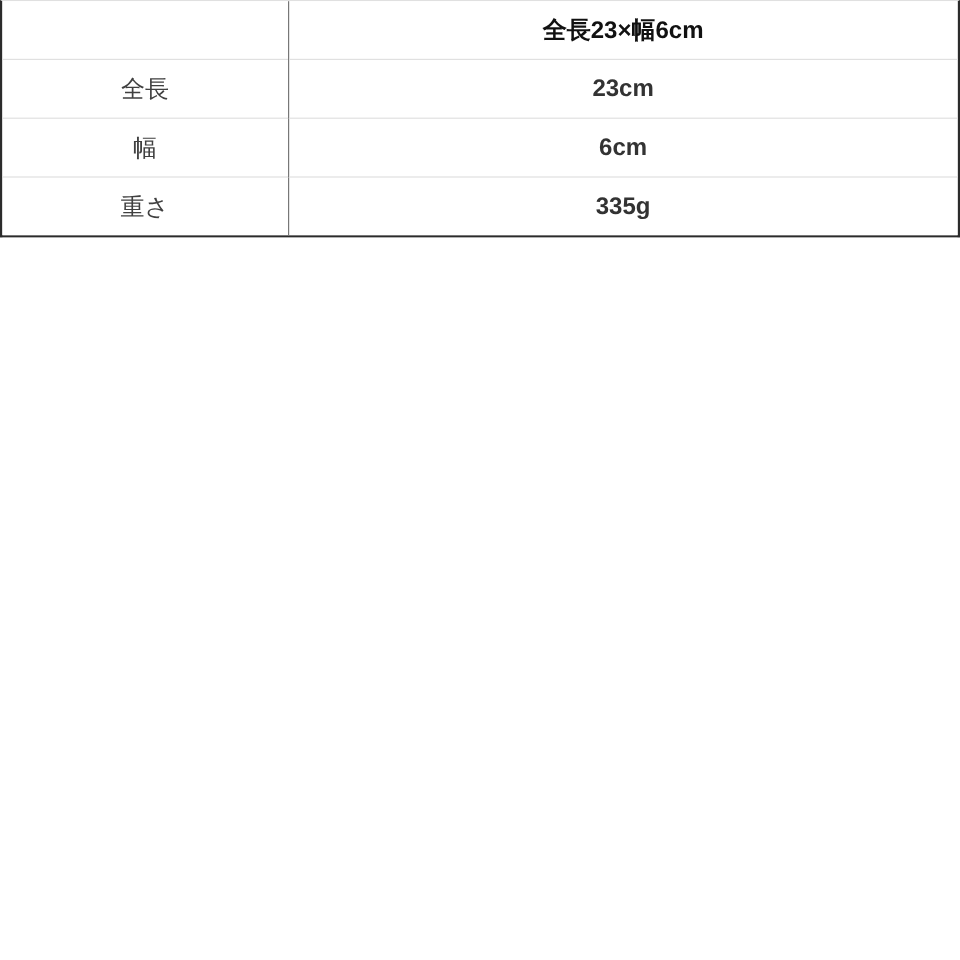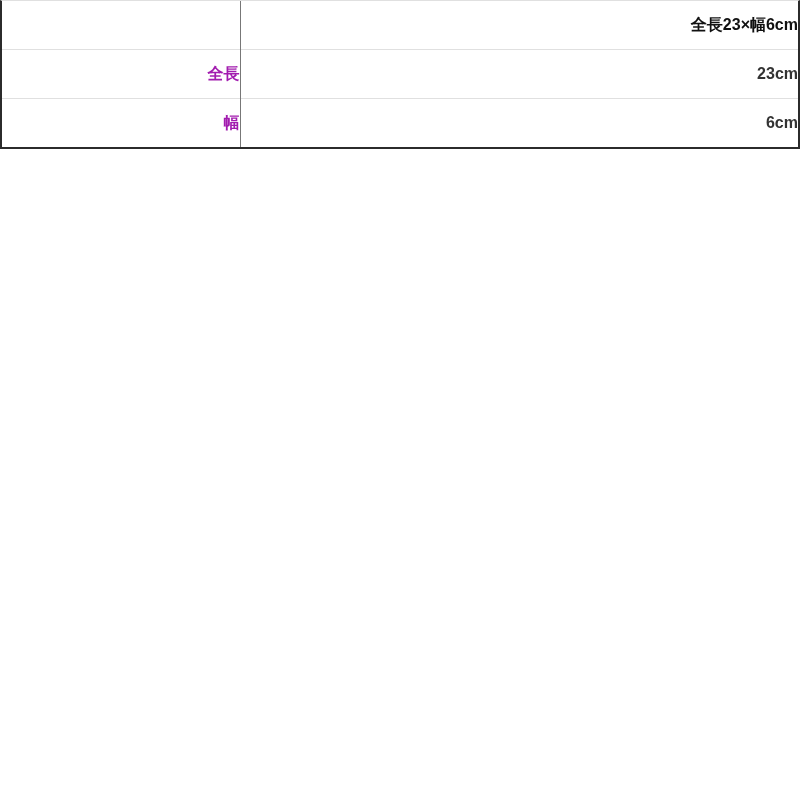--- a/index.html
+++ b/index.html
@@ -28,32 +28,32 @@
     width: 100%;
     border-collapse: collapse;
     table-layout: fixed;
   }
   col.col-label { width: 238px; }
   col.col-value { width: auto; }
   .spec-table th,
   .spec-table td {
     height: 48px;
     padding: 0;
-    text-align: right;
+    text-align: center;
     vertical-align: middle;
-    font-size: 16px;
+    font-size: 20px;
     background: #ffffff;
   }
   .spec-table tbody td {
     border-top: 1px solid #e0e0e0;
   }
   .label-cell {
     border-right: 1px solid #777777;
-    color: #a21caf;
-    font-weight: 700;
+    color: #404040;
+    font-weight: 400;
   }
   .value-cell {
     color: #333333;
     font-weight: 700;
   }
   .header-label {
     border-right: 1px solid #777777;
   }
   .header-value {
     color: #111111;
@@ -84,19 +84,23 @@
       </thead>
       <tbody>
         <tr>
           <td class="label-cell">全長</td>
           <td class="value-cell">23cm</td>
         </tr>
         <tr>
           <td class="label-cell">幅</td>
           <td class="value-cell">6cm</td>
         </tr>
+        <tr>
+          <td class="label-cell">重さ</td>
+          <td class="value-cell">335g</td>
+        </tr>
       </tbody>
     </table>
   </div>
 
   <div class="empty-area"></div>
 
 </div>
 
 </body></html>

